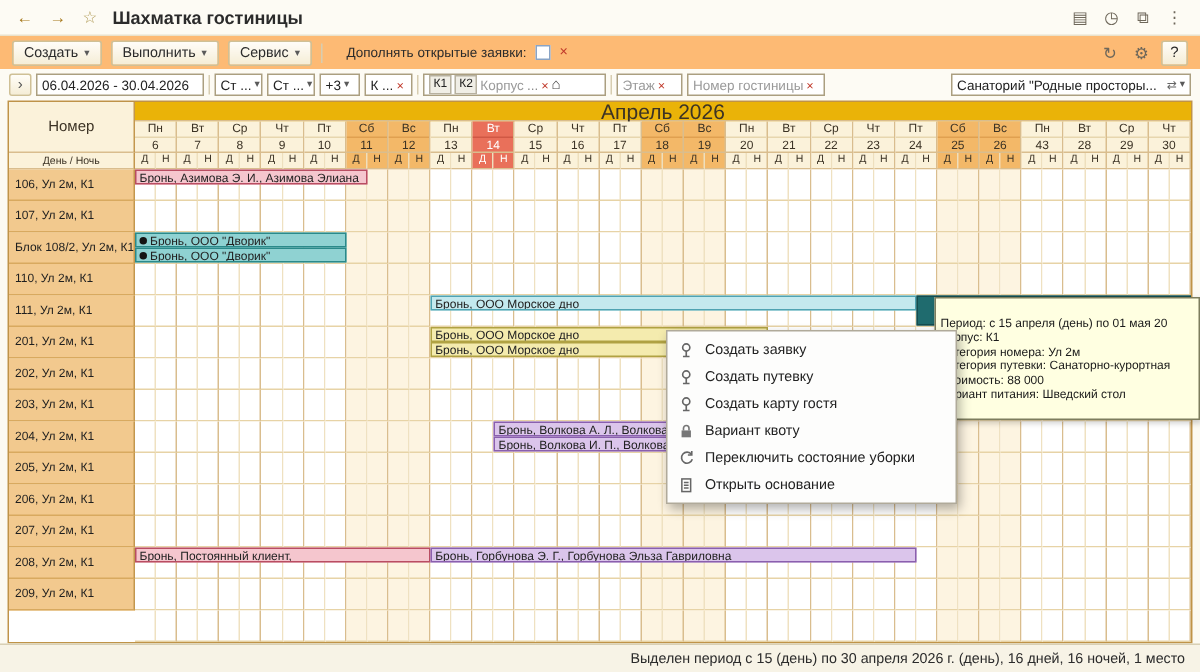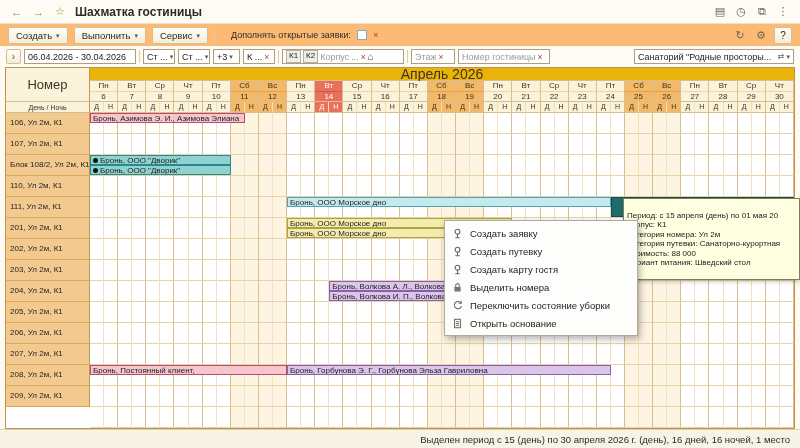--- a/index.html
+++ b/index.html
@@ -40,21 +40,21 @@
   .f-plus{width:27px;}
   .f-k{width:32px;}
   .f-corpus{width:122px;}
   .f-floor{width:44px;}
   .f-room{width:92px;}
   .f-san{margin-left:auto;width:160px;}
 
   
   .grid{position:absolute;left:5px;top:67px;width:790px;height:362px;border:1px solid #bf9348;box-sizing:border-box;display:flex;background:#fff;}
   .grid-left{flex:0 0 84px;width:84px;display:flex;flex-direction:column;}
-  .corner-nomer{height:34px;box-sizing:border-box;background:#fbf2da;border-right:1px solid #c3974e;border-bottom:1px solid #d9bd8e;display:flex;align-items:center;justify-content:center;font-size:13px;color:#3c3325;}
+  .corner-nomer{height:34px;box-sizing:border-box;background:#fbf2da;border-right:1px solid #c3974e;border-bottom:1px solid #d9bd8e;display:flex;align-items:center;justify-content:center;font-size:10px;color:#3c3325;}
   .corner-dn{height:11px;box-sizing:border-box;background:#fbf2da;border-right:1px solid #c3974e;border-bottom:1px solid #d9bd8e;display:flex;align-items:center;justify-content:center;font-size:7px;color:#3c3325;}
   .room-cell{height:21px;box-sizing:border-box;background:#f2c98e;border-right:1px solid #c3974e;border-bottom:1px solid #d8a95f;font-size:8px;line-height:20px;padding-left:4px;white-space:nowrap;overflow:hidden;color:#1f1f1f;}
   .grid-main{flex:1;display:flex;flex-direction:column;min-width:0;}
   .month-row{height:13px;box-sizing:border-box;background:#eab308;border-bottom:1px solid #d9bd8e;text-align:center;font-size:14px;line-height:12px;color:#3c3325;}
   .day-row{display:flex;height:21px;}
   .day-cell{flex:0 0 4%;box-sizing:border-box;background:#fbf2da;border-right:1px solid #d9bd8e;border-bottom:1px solid #d9bd8e;text-align:center;font-size:8px;color:#3c3325;overflow:hidden;}
   .day-cell .dow{height:10px;line-height:10px;border-bottom:1px solid #e7d6ae;}
   .day-cell .dnum{height:9px;line-height:9px;}
   .day-cell.wk{background:#f3b868;}
   .day-cell.wk .dow{border-bottom-color:#e0a050;}
@@ -282,21 +282,21 @@
           <div class="day-cell wk">
             <div class="dow">Сб</div>
             <div class="dnum">25</div>
           </div>
           <div class="day-cell wk">
             <div class="dow">Вс</div>
             <div class="dnum">26</div>
           </div>
           <div class="day-cell">
             <div class="dow">Пн</div>
-            <div class="dnum">27</div>
+            <div class="dnum">43</div>
           </div>
           <div class="day-cell">
             <div class="dow">Вт</div>
             <div class="dnum">28</div>
           </div>
           <div class="day-cell">
             <div class="dow">Ср</div>
             <div class="dnum">29</div>
           </div>
           <div class="day-cell">
@@ -1206,21 +1206,21 @@
         </span>
         <div class="mi-label">Создать карту гостя</div>
       </div>
       <div class="menu-item">
         <span class="mi-icon">
           <svg width="11" height="11" viewBox="0 0 12 12">
             <rect x="2.6" y="5.4" width="6.8" height="5" fill="#777"></rect>
             <path d="M4 5.4 V3.8 a2 2 0 0 1 4 0 V5.4" fill="none" stroke="#777" stroke-width="1.2"></path>
           </svg>
         </span>
-        <div class="mi-label">Выделить номера</div>
+        <div class="mi-label">Вариант квоту</div>
       </div>
       <div class="menu-item">
         <span class="mi-icon">
           <svg width="11" height="11" viewBox="0 0 12 12">
             <path d="M9.8 3.2 A4 4 0 1 0 10.4 6.8" fill="none" stroke="#666" stroke-width="1.2"></path>
             <path d="M10 0.8 V3.6 H7.2" fill="none" stroke="#666" stroke-width="1.2"></path>
           </svg>
         </span>
         <div class="mi-label">Переключить состояние уборки</div>
       </div>

